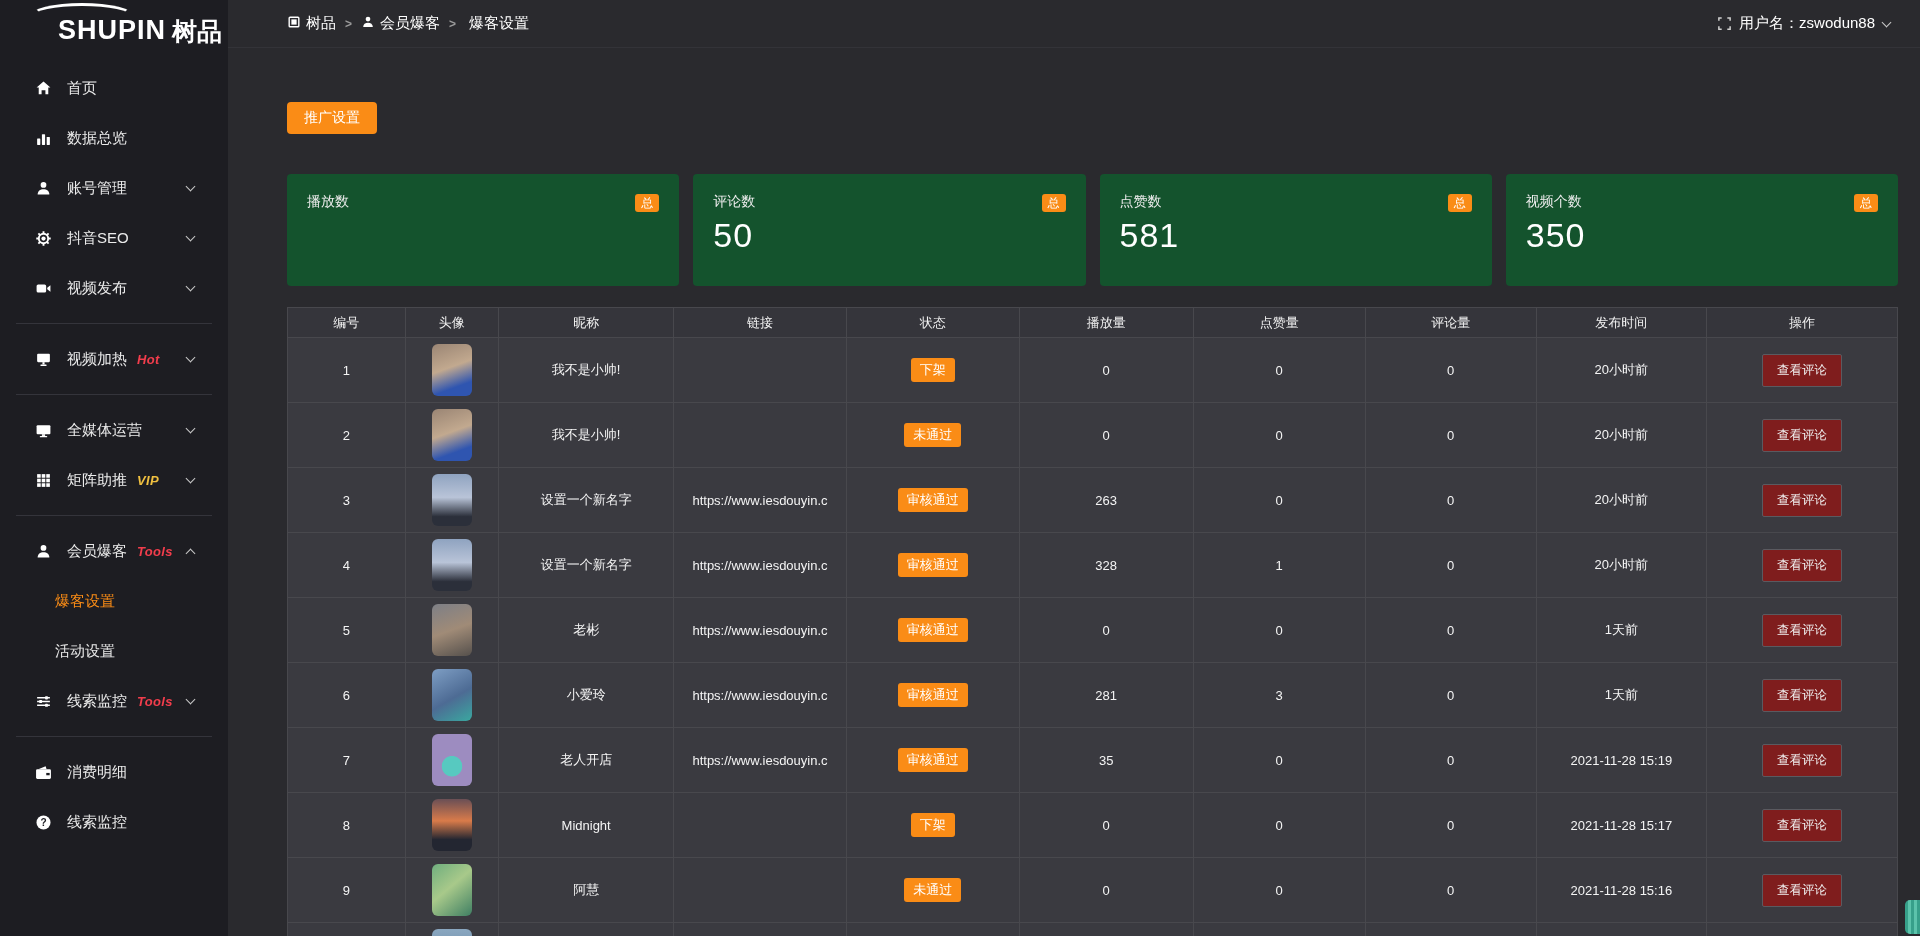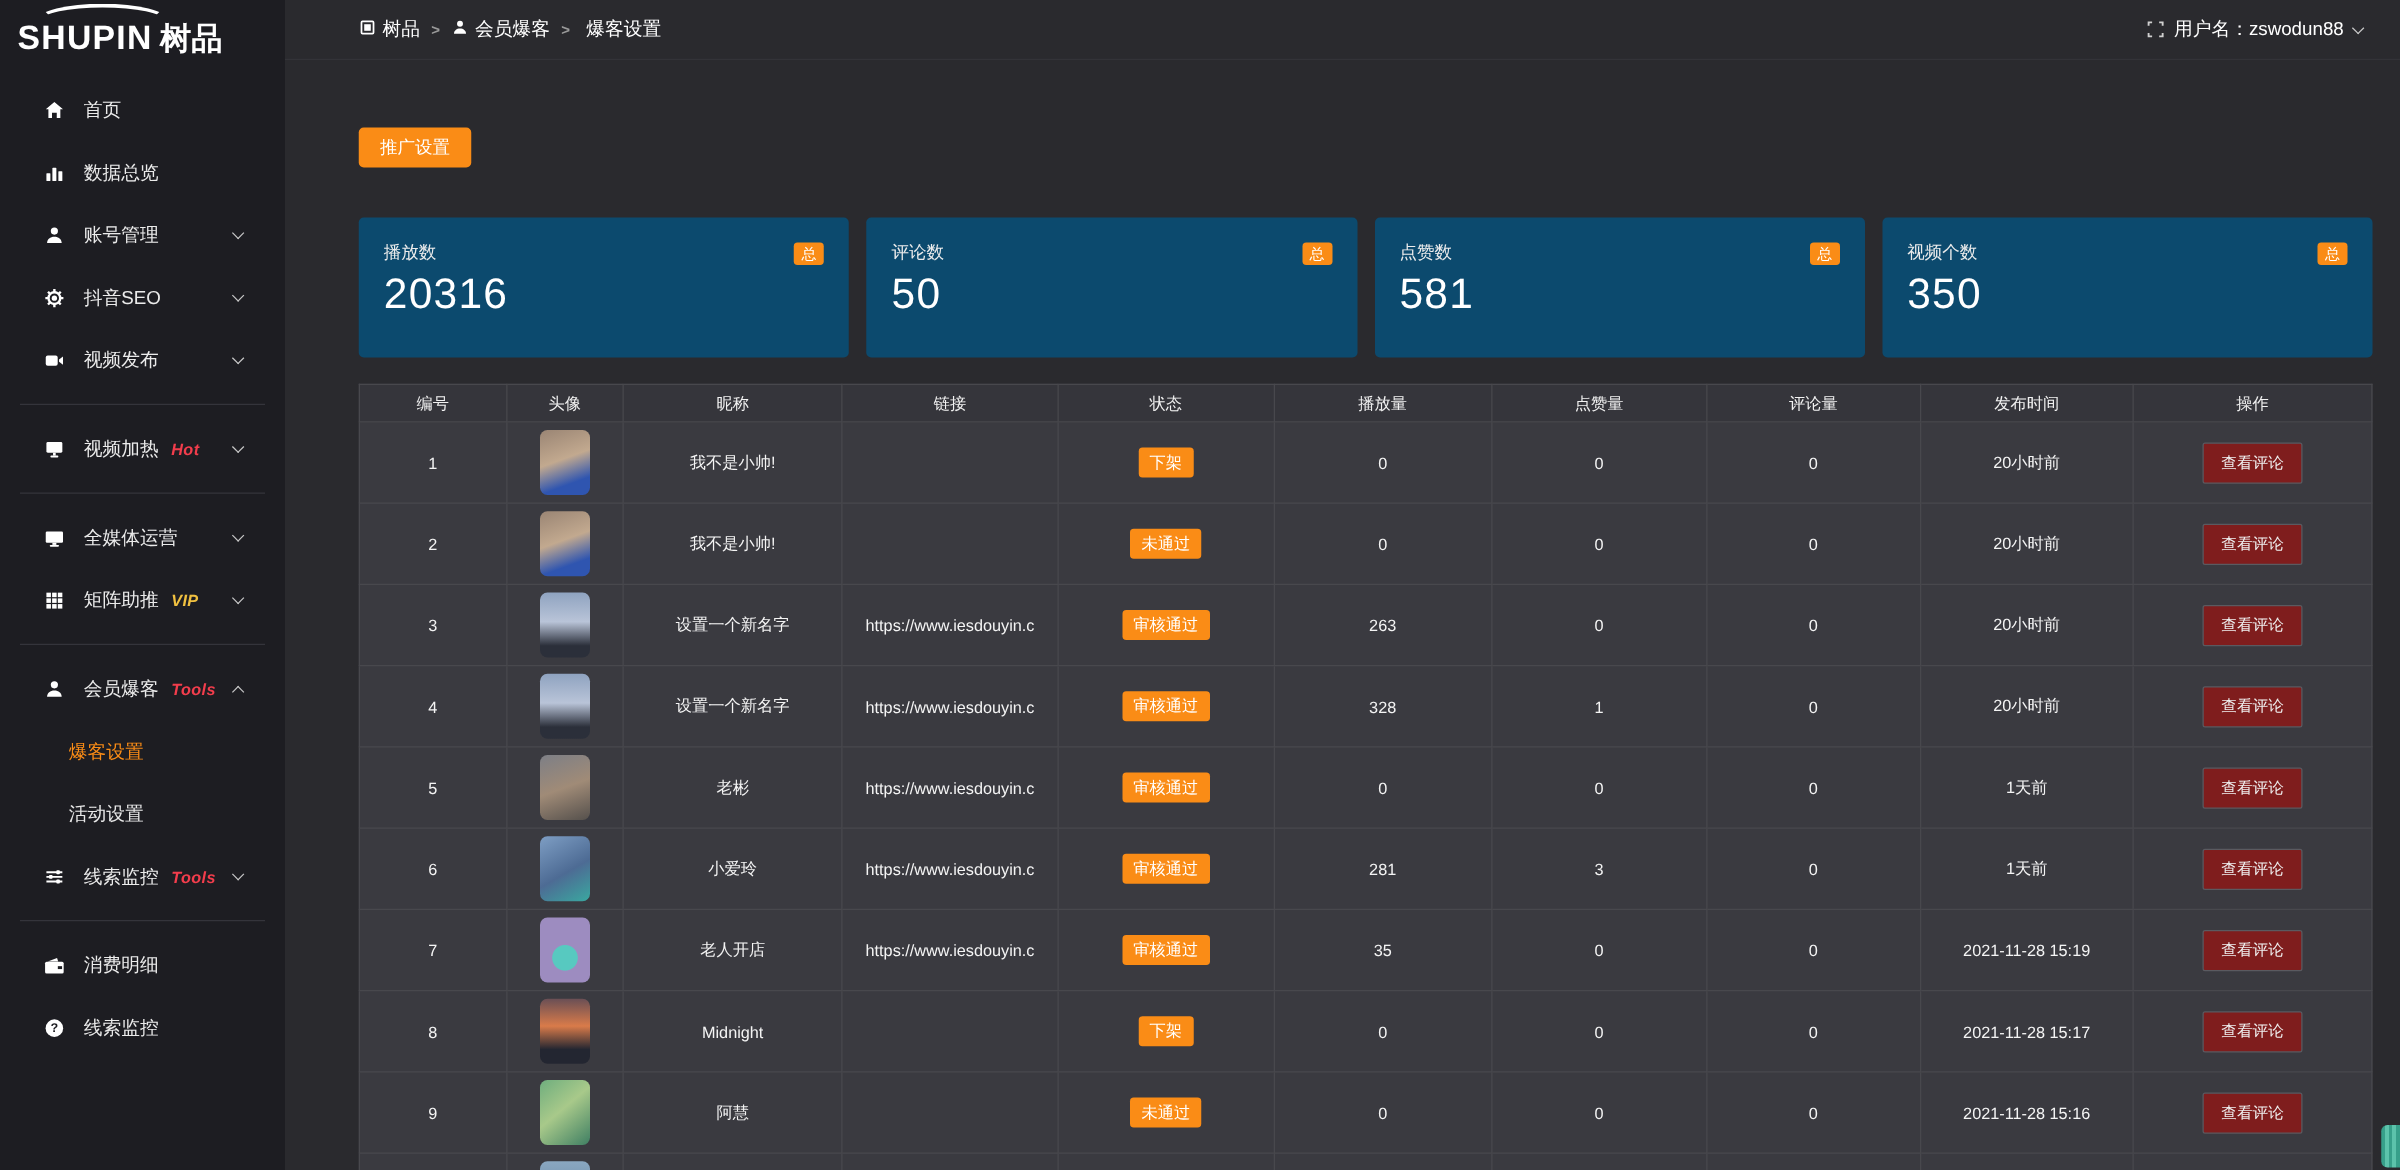--- a/index.html
+++ b/index.html
@@ -9,21 +9,21 @@
     font-family:"Liberation Sans","DejaVu Sans",sans-serif;
     color:#e6e6e6;
     position:relative;
   }
 
   
   .sidebar { position:absolute; left:0; top:0; bottom:0; width:228px; background:#1d1d22; z-index:5; }
   .logo { height:48px; display:flex; align-items:flex-end; padding:0 0 4px 14px; position:relative; }
   .logo-arc { position:absolute; top:3px; left:30px; width:104px; height:26px;
               border:3px solid transparent; border-top:3px solid #ffffff; border-radius:50%; }
-  .logo-en { font-size:27px; font-weight:bold; color:#fff; letter-spacing:1px; line-height:1; }
+  .logo-en { font-size:27px; font-weight:bold; color:#fff; letter-spacing:1px; line-height:1;margin-left:44px; }
   .logo-cn { font-size:25px; font-weight:bold; color:#fff; margin-left:6px; line-height:1; }
   .menu { padding-top:15px; }
   .mi { display:flex; align-items:center; height:50px; padding:0 34px; font-size:15px; color:#ebebeb; cursor:pointer; }
   .mi .ic { width:18px; margin-right:15px; display:flex; justify-content:center; align-items:center; }
   .mbadge { font-style:italic; font-weight:bold; font-size:13px; margin-left:10px; letter-spacing:.3px; }
   .mbadge.red  { color:#f23d4c;text-align:center; }
   .mbadge.gold { color:#f0c040; }
   .chev { width:7px; height:7px; border-right:1.7px solid #c9c9c9; border-bottom:1.7px solid #c9c9c9;
           transform:rotate(45deg); margin-left:auto; margin-top:-4px; }
   .chev.up { transform:rotate(-135deg); margin-top:4px; }
@@ -42,21 +42,21 @@
   .fs-icon { display:flex; cursor:pointer; }
   .user-chip { display:flex; align-items:center; gap:8px; font-size:15px; color:#fff; cursor:pointer; }
   .user-chip .chev { margin:0; margin-top:-3px; }
 
   
   .content { position:absolute; left:228px; top:48px; right:0; bottom:0; padding:0 22px 0 59px; }
   .promo-btn { display:inline-block; margin-top:54px; padding:7px 17px; background:#fa8c16; color:#fff;
                font-size:14px; border:none; border-radius:4px; cursor:pointer; }
 
   .cards { margin-top:40px; display:grid; grid-template-columns:repeat(4,1fr); gap:14px; }
-  .card { position:relative; height:112px; background:#0c4a6e; border-radius:4px; padding:19px 20px; }
+  .card { position:relative; height:112px; background:#14532d; border-radius:4px; padding:19px 20px; }
   .card-label { font-size:14px; color:#ececec; }
   .card-value { font-size:34px; color:#fff; margin-top:5px; letter-spacing:1px; font-weight:400; }
   .card-badge { position:absolute; top:20px; right:20px; background:#fa8c16; color:#fff; font-size:12px;
                 line-height:1; padding:3px 6px; border-radius:3px; }
 
   
   table.data { margin-top:21px; width:100%; border-collapse:collapse; table-layout:fixed;
                background:#3a3a40; border:1px solid #48484d; }
   table.data th { height:30px; background:#35353b; font-weight:400; font-size:13px; color:#f2f2f2;
                   border:1px solid #48484d; }
@@ -317,21 +317,20 @@
   </div>
 </header>
 
 <main class="content">
 
   <button class="promo-btn">推广设置</button>
 
   <section class="cards">
     <div class="card">
       <div class="card-label">播放数</div>
-      <div class="card-value">20316</div>
       <span class="card-badge">总</span>
     </div>
     <div class="card">
       <div class="card-label">评论数</div>
       <div class="card-value">50</div>
       <span class="card-badge">总</span>
     </div>
     <div class="card">
       <div class="card-label">点赞数</div>
       <div class="card-value">581</div>

